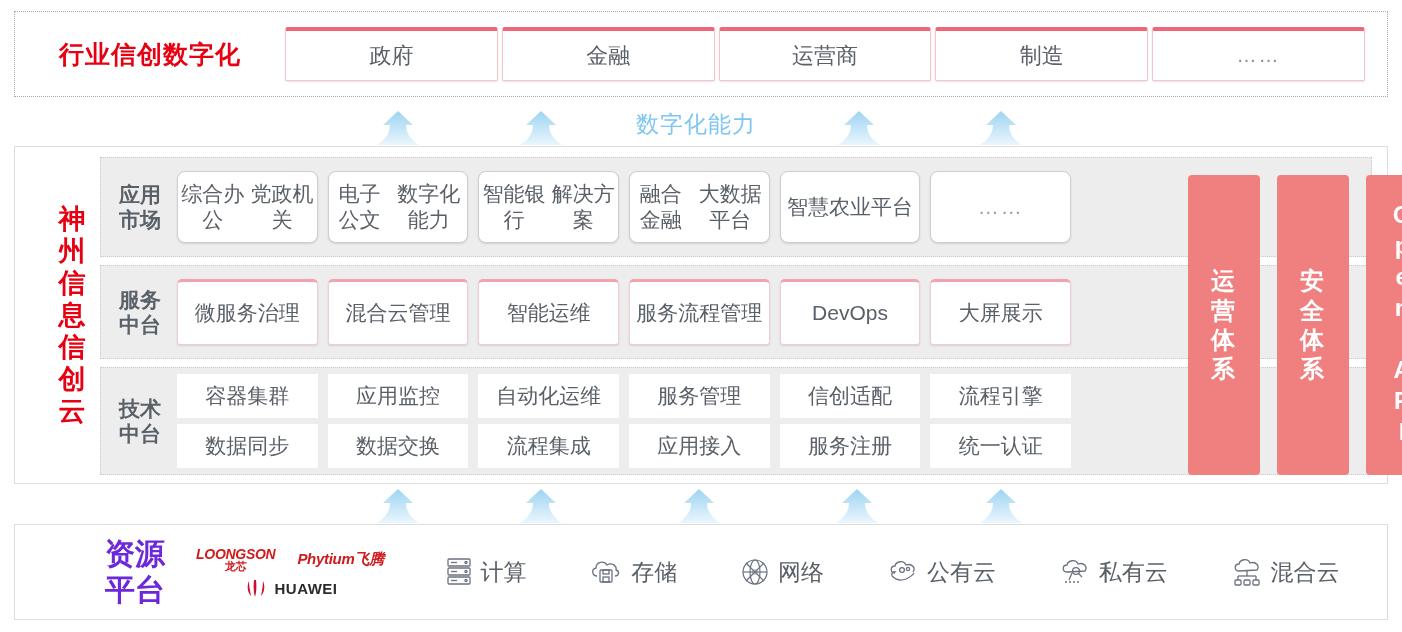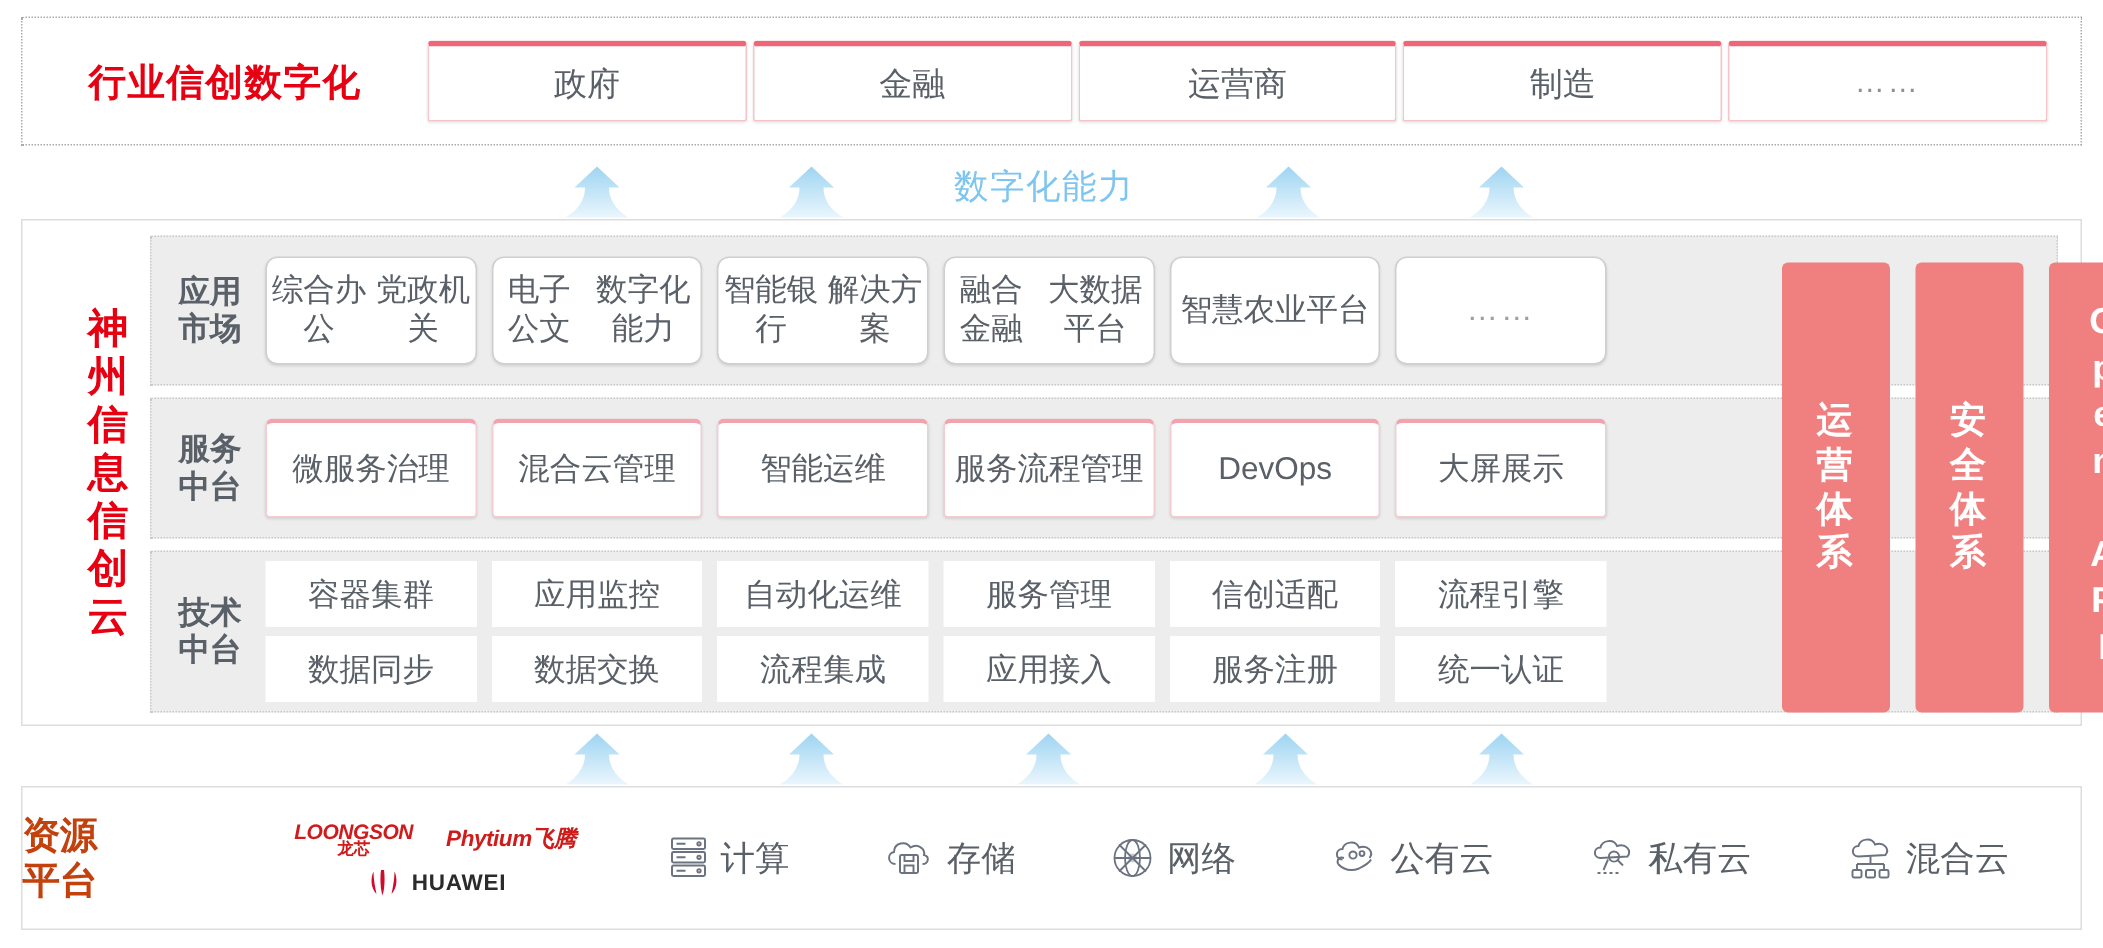--- a/index.html
+++ b/index.html
@@ -145,22 +145,22 @@
   .vbar.b2{left:1180px;}
   .vbar.b3{left:1269px;}
 
   
   .res-panel{
     position:absolute;left:14px;top:524px;width:1374px;height:96px;
     background:#ffffff;border:1px solid #dddddd;box-sizing:border-box;
     display:flex;align-items:center;
   }
   .res-title{
-    flex:0 0 150px;text-align:left;color:#c2410c;
-    font-size:25px;font-weight:bold;line-height:1.2;
+    flex:0 0 150px;text-align:right;color:#6d28d9;
+    font-size:30px;font-weight:bold;line-height:1.2;
   }
   .res-title span{display:block;}
   .vendors{
     flex:0 0 250px;display:flex;flex-direction:column;
     align-items:center;justify-content:space-between;gap:8px;
   }
   .vendor-row{display:flex;align-items:center;justify-content:center;gap:22px;}
   .logo-loongson{
     display:flex;flex-direction:column;align-items:center;line-height:1;
   }

